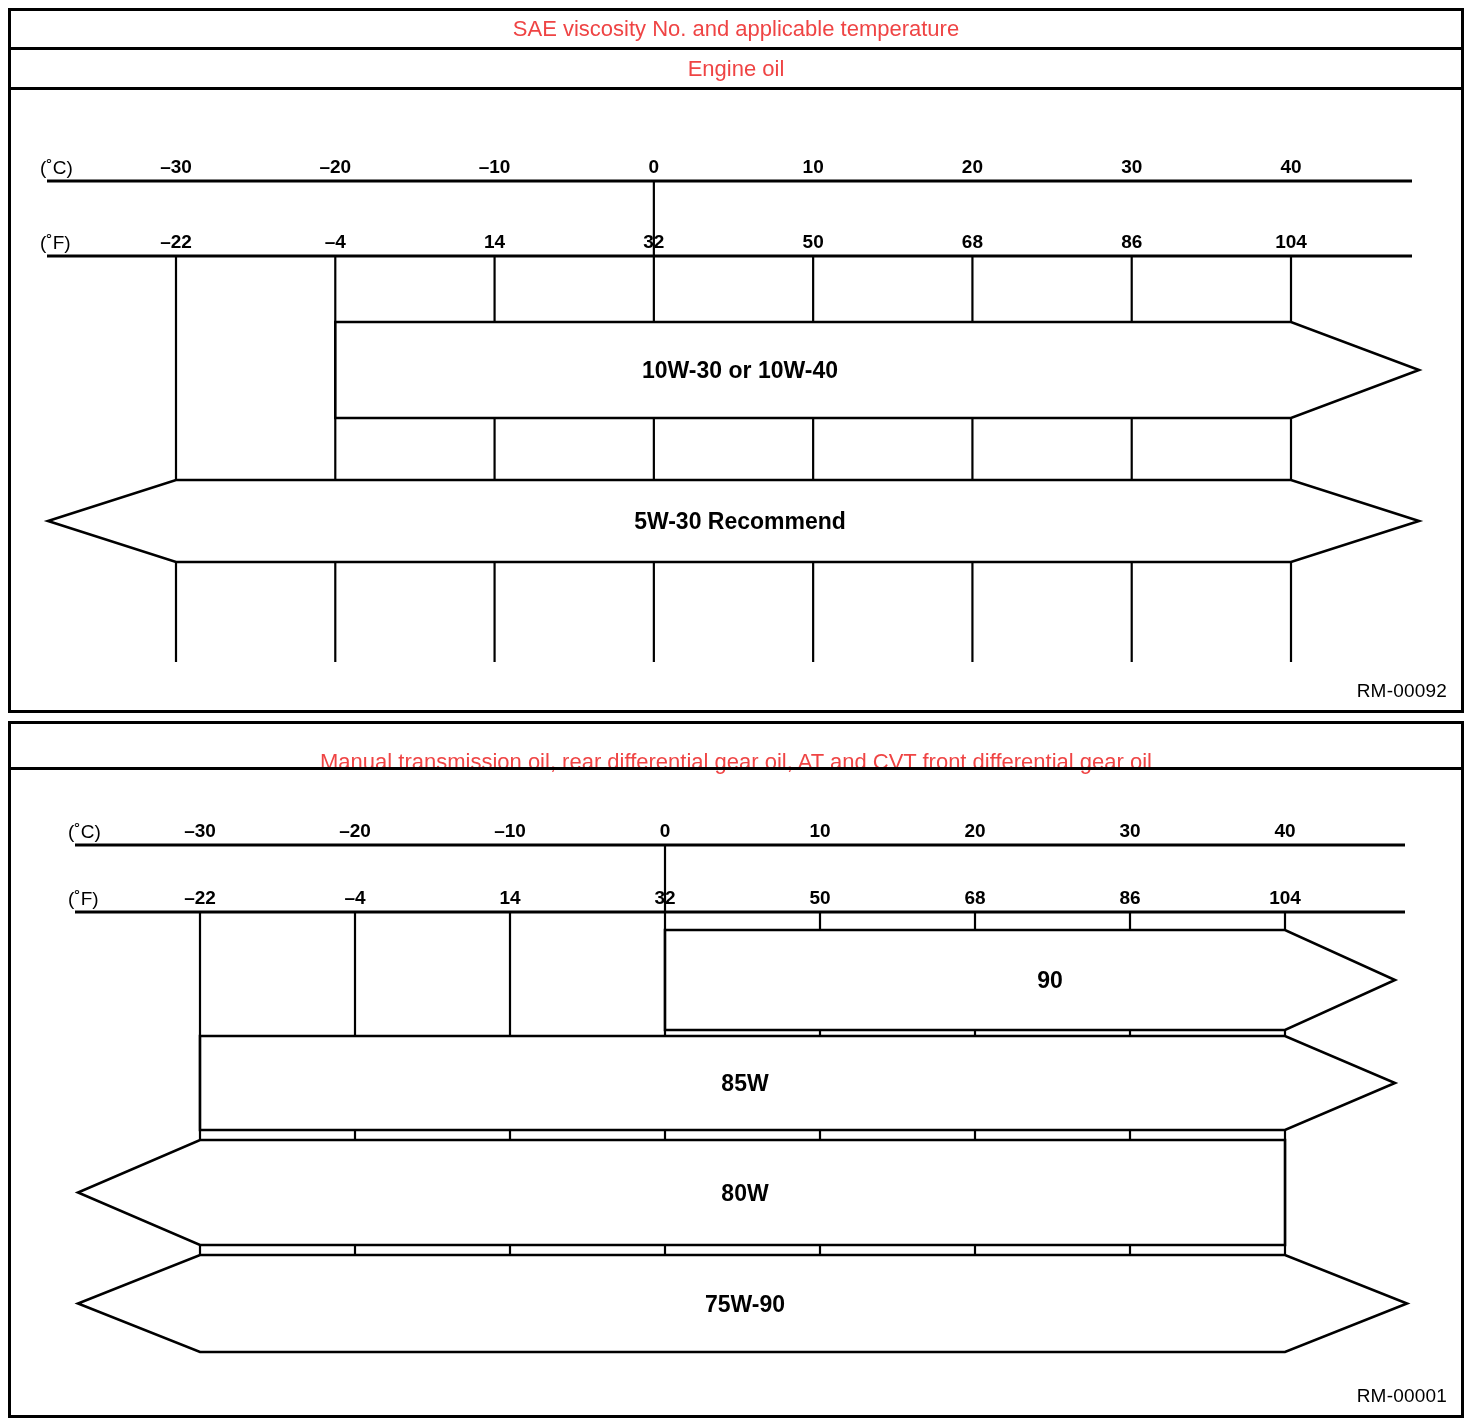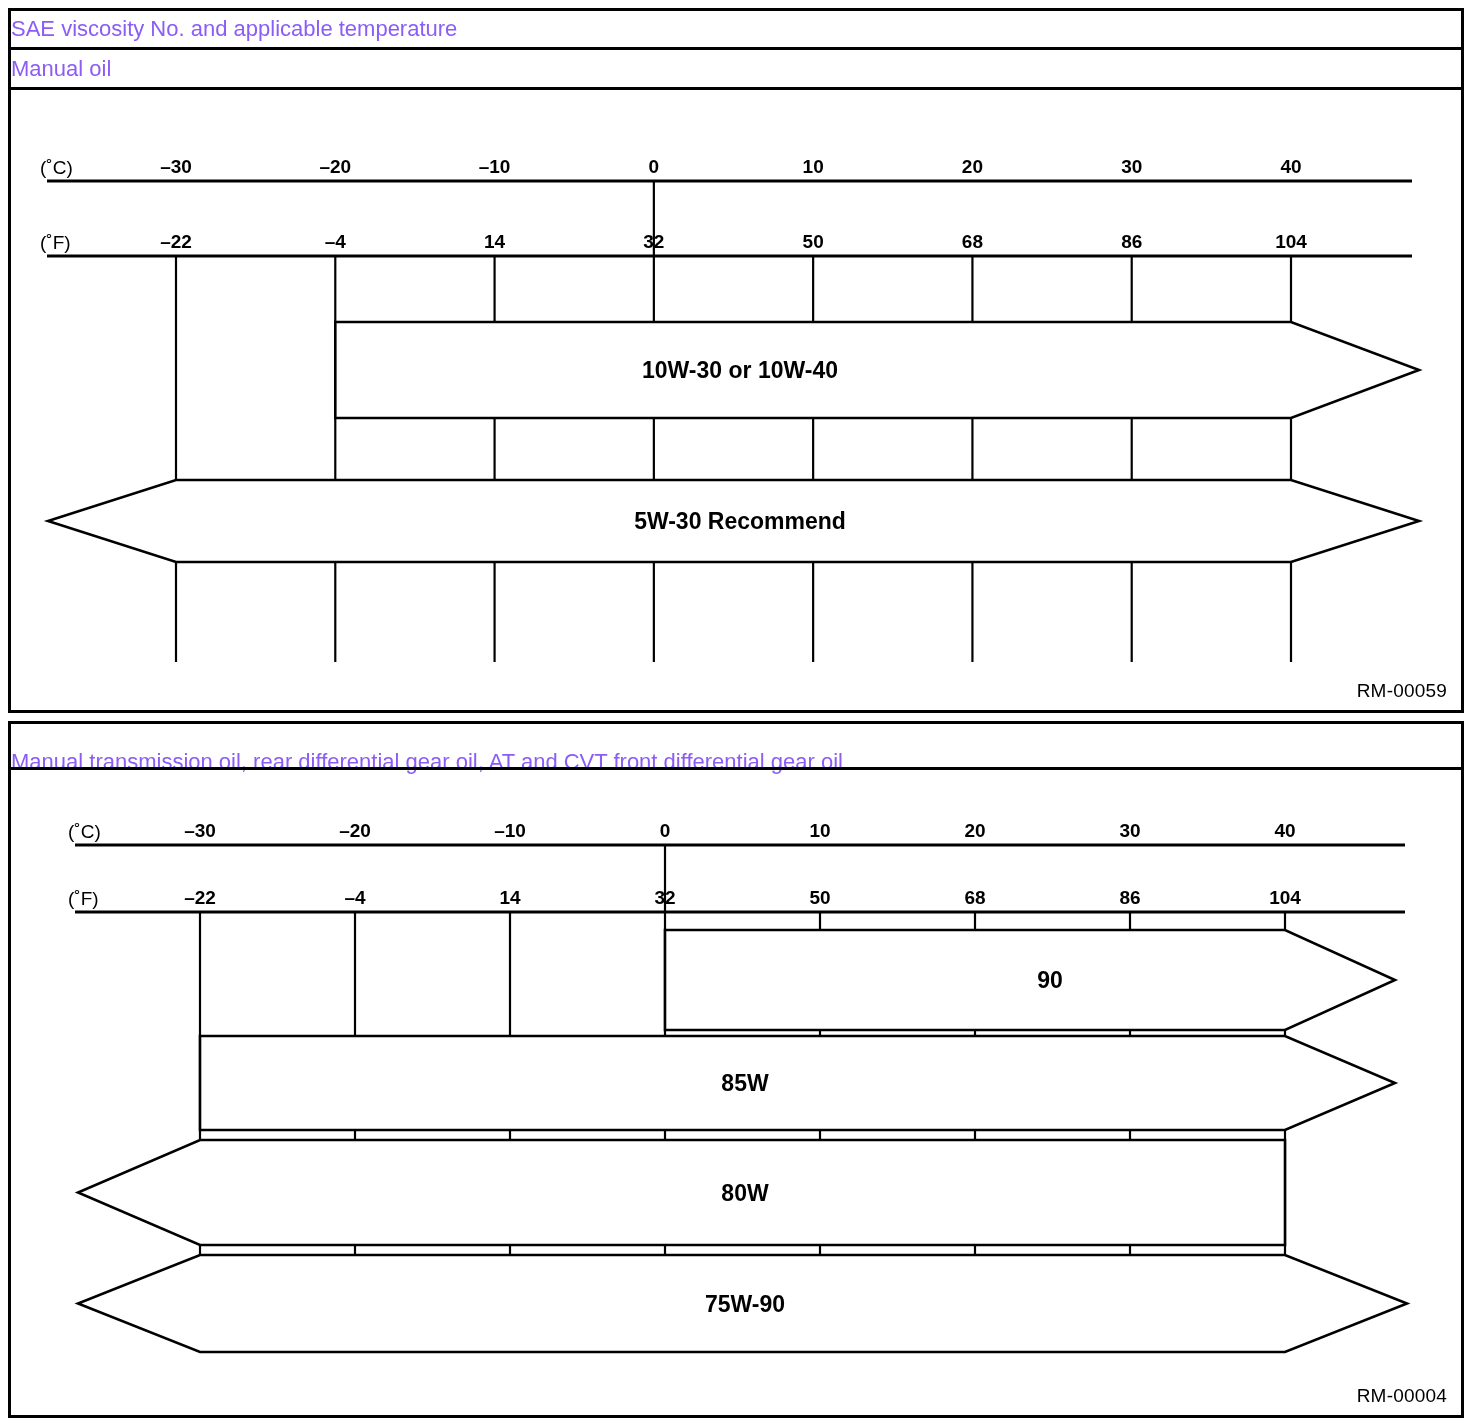--- a/index.html
+++ b/index.html
@@ -1,20 +1,20 @@
 <!DOCTYPE html>
 <html><head>
 <meta charset="utf-8">
 <style>
   html,body{margin:0;padding:0;background:#ffffff;}
   body{width:1472px;height:1426px;font-family:"Liberation Sans",sans-serif;color:#000;}
   #root{position:relative;width:1472px;height:1426px;overflow:hidden;}
   .panel{position:absolute;border:3px solid #000;box-sizing:border-box;}
-  .hdr{position:absolute;left:0;right:0;display:flex;align-items:center;
-       font-size:22px;color:#8b5cf6;}
+  .hdr{position:absolute;left:0;right:0;display:flex;align-items:center;justify-content:center;
+       font-size:22px;color:#ef4444;}
   .hdr-div{position:absolute;left:0;right:0;height:3px;background:#000;}
   .code{position:absolute;font-size:19px;letter-spacing:.2px;}
   svg{position:absolute;left:0;top:0;overflow:visible;}
   .axline{stroke:#000;stroke-width:3;}
   .tick{stroke:#000;stroke-width:2.2;}
   .band{fill:#fff;stroke:#000;stroke-width:2.6;stroke-linejoin:miter;}
   .axlabel{font-size:19px;font-weight:bold;font-family:"Liberation Sans",sans-serif;}
   .unitlabel{font-size:19px;font-family:"Liberation Sans",sans-serif;}
   .bandlabel{font-size:23px;font-weight:bold;font-family:"Liberation Sans",sans-serif;}
 </style>
@@ -22,24 +22,24 @@
 <body>
 
 <div id="root">
 
   <div class="panel" id="panel-top" style="left:8px;top:8px;width:1456px;height:705px;">
     <div class="hdr" style="top:0px;height:36px;">
       <span>SAE viscosity No. and applicable temperature</span>
     </div>
     <div class="hdr-div" style="top:36px;"></div>
     <div class="hdr" style="top:39px;height:37px;">
-      <span>Manual oil</span>
+      <span>Engine oil</span>
     </div>
     <div class="hdr-div" style="top:76px;"></div>
-    <div class="code" style="right:14px;bottom:8px;">RM-00059</div>
+    <div class="code" style="right:14px;bottom:8px;">RM-00092</div>
   </div>
 
   <svg id="svg-top" width="1472" height="720" style="top:0;left:0;">
       <text x="40" y="174" text-anchor="start" class="unitlabel">(˚C)</text>
       <line x1="47" y1="181" x2="1412" y2="181" class="axline"></line>
       <text x="176" y="173" text-anchor="middle" class="axlabel">–30</text>
       <text x="335.2857142857143" y="173" text-anchor="middle" class="axlabel">–20</text>
       <text x="494.57142857142856" y="173" text-anchor="middle" class="axlabel">–10</text>
       <text x="653.8571428571429" y="173" text-anchor="middle" class="axlabel">0</text>
       <text x="813.1428571428571" y="173" text-anchor="middle" class="axlabel">10</text>
@@ -80,21 +80,21 @@
       <text x="740" y="378" text-anchor="middle" class="bandlabel">10W-30 or 10W-40</text>
       <polygon points="176.0,480.0 1291.0,480.0 1419.0,521.0 1291.0,562.0 176.0,562.0 48.0,521.0" class="band"></polygon>
       <text x="740" y="529" text-anchor="middle" class="bandlabel">5W-30 Recommend</text>
     </svg>
 
   <div class="panel" id="panel-bot" style="left:8px;top:721px;width:1456px;height:697px;">
     <div class="hdr" style="top:16px;height:43px;">
       <span>Manual transmission oil, rear differential gear oil, AT and CVT front differential gear oil</span>
     </div>
     <div class="hdr-div" style="top:43px;"></div>
-    <div class="code" style="right:14px;bottom:8px;">RM-00004</div>
+    <div class="code" style="right:14px;bottom:8px;">RM-00001</div>
   </div>
 
   <svg id="svg-bot" width="1472" height="1426" style="top:0;left:0;">
       <text x="68" y="838" text-anchor="start" class="unitlabel">(˚C)</text>
       <line x1="75" y1="845" x2="1405" y2="845" class="axline"></line>
       <text x="200" y="837" text-anchor="middle" class="axlabel">–30</text>
       <text x="355" y="837" text-anchor="middle" class="axlabel">–20</text>
       <text x="510" y="837" text-anchor="middle" class="axlabel">–10</text>
       <text x="665" y="837" text-anchor="middle" class="axlabel">0</text>
       <text x="820" y="837" text-anchor="middle" class="axlabel">10</text>

